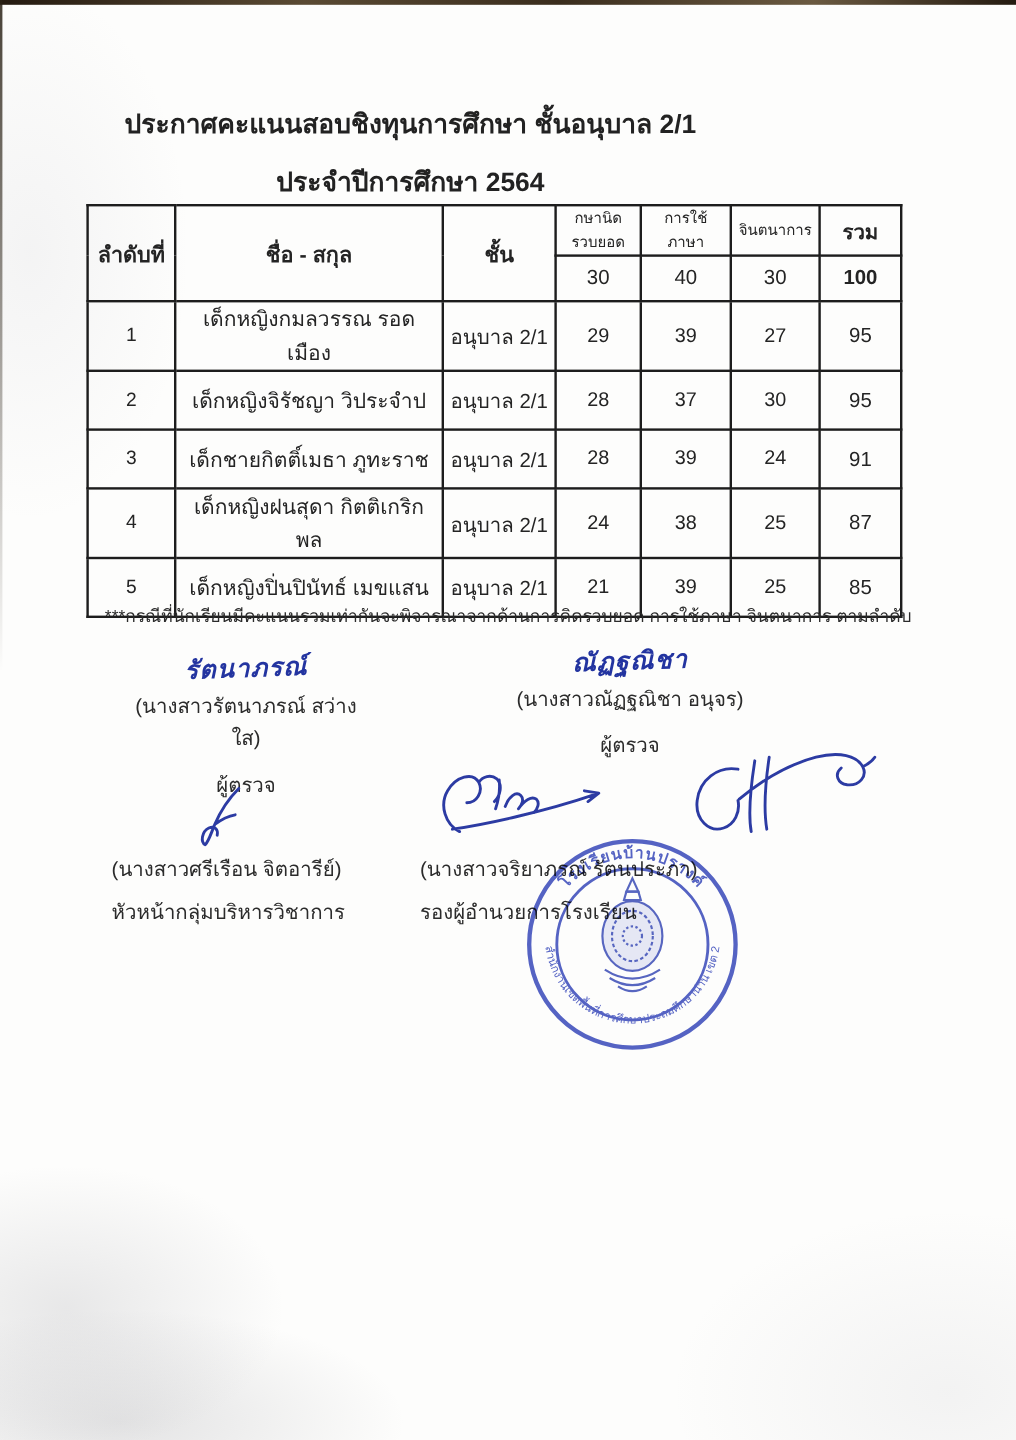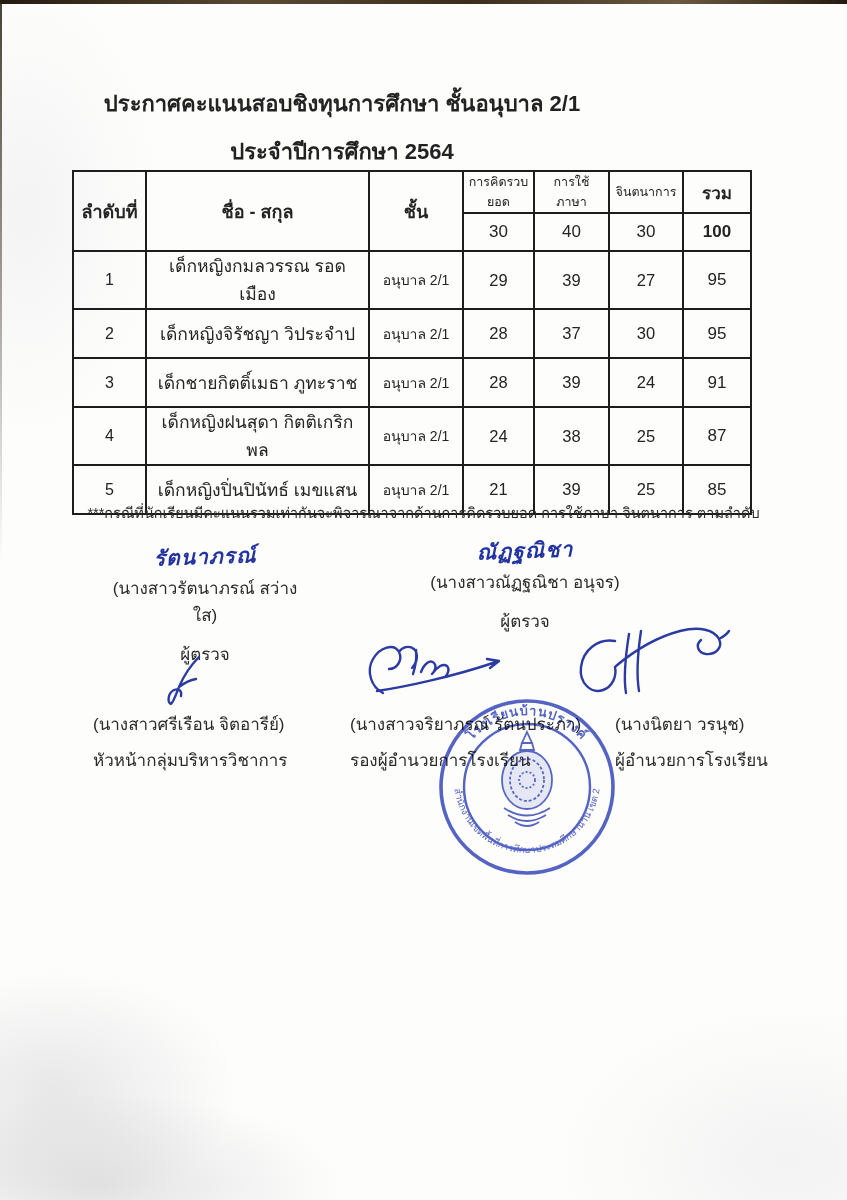--- a/index.html
+++ b/index.html
@@ -40,21 +40,21 @@
     text-align:center;vertical-align:middle;
     padding:0 4px;overflow:hidden;
   }
   th.h-main{font-size:18px;font-weight:bold;}
   th.h-sub{font-size:12.5px;font-weight:normal;height:38px;}
   th.h-sub-total{font-size:17px;font-weight:bold;height:38px;}
   tr.max-row th{font-size:17px;font-weight:normal;height:36px;}
   tr.max-row th.total{font-weight:bold;}
   td.c-no{font-size:16px;height:47px;}
   td.c-name{font-size:17.5px;text-align:left;padding-left:9px;}
-  td.c-class{font-size:14px;}
+  td.c-class{font-size:17px;}
   td.c-score{font-size:16.5px;}
   td.c-total{font-size:17px;}
 
   .footnote{
     position:absolute;left:0;top:501px;width:847px;text-align:center;
     font-size:14.5px;color:#2b2b2b;
   }
 
   .checker{position:absolute;text-align:center;}
   .checker-1{left:105px;top:540px;width:200px;}
@@ -97,21 +97,21 @@
       <col style="width:71px">
         <col style="width:75px">
         <col style="width:74px">
         <col style="width:68px">
     </colgroup>
     <thead>
       <tr>
         <th class="h-main" rowspan="2">ลำดับที่</th>
         <th class="h-main" rowspan="2">ชื่อ - สกุล</th>
         <th class="h-main" rowspan="2">ชั้น</th>
-        <th class="h-sub">การคิดรวบยอด</th>
+        <th class="h-sub">กษานิดรวบยอด</th>
         <th class="h-sub">การใช้ภาษา</th>
         <th class="h-sub">จินตนาการ</th>
         <th class="h-sub-total">รวม</th>
       </tr>
       <tr class="max-row">
         <th>30</th>
         <th>40</th>
         <th>30</th>
         <th class="total">100</th>
       </tr>
@@ -178,24 +178,20 @@
     <div class="role">ผู้ตรวจ</div>
   </div>
 
   <div class="signer signer-1">
     <div class="person">(นางสาวศรีเรือน  จิตอารีย์)</div>
     <div class="role">หัวหน้ากลุ่มบริหารวิชาการ</div>
   </div>
   <div class="signer signer-2">
     <div class="person">(นางสาวจริยาภรณ์  รัตนประภา)</div>
     <div class="role">รองผู้อำนวยการโรงเรียน</div>
-  </div>
-  <div class="signer signer-3">
-    <div class="person">(นางนิตยา  วรนุช)</div>
-    <div class="role">ผู้อำนวยการโรงเรียน</div>
   </div>
 
   <svg class="signatures" viewBox="0 0 847 1200">
     <g fill="none" stroke="#2c3ba3" stroke-width="2.4" stroke-linecap="round" stroke-linejoin="round">
 
       <path d="M 199,657 C 192,664 184,675 179,687 C 176,694 174,701 171,704 C 167,702 168,693 174,690 C 179,688 182,691 181,696 M 179,687 C 183,684 190,680 196,679"></path>
 
       <path d="M 383,693 C 371,687 366,671 373,659 C 380,647 394,643 399,652 C 403,660 397,669 389,669 M 399,652 C 402,647 409,645 414,649 C 419,654 417,663 412,668 M 416,650 C 417,659 415,668 413,674 M 421,672 C 424,664 430,659 434,663 C 437,666 435,671 432,674 C 437,667 443,663 447,666 C 450,669 448,674 445,677 M 377,691 C 404,687 452,677 496,662 M 487,659 L 499,661 L 490,668"></path>
 
       <path d="M 615,641 C 598,638 583,650 581,667 C 579,683 591,694 603,690 C 612,687 617,677 615,667 M 629,634 C 626,653 623,676 626,693 M 641,631 C 638,651 636,673 639,691 M 616,666 C 634,651 657,637 680,631 C 700,626 714,630 719,639 C 723,647 716,655 706,654 C 698,653 695,645 701,640 M 719,639 C 723,637 727,634 729,631"></path>

